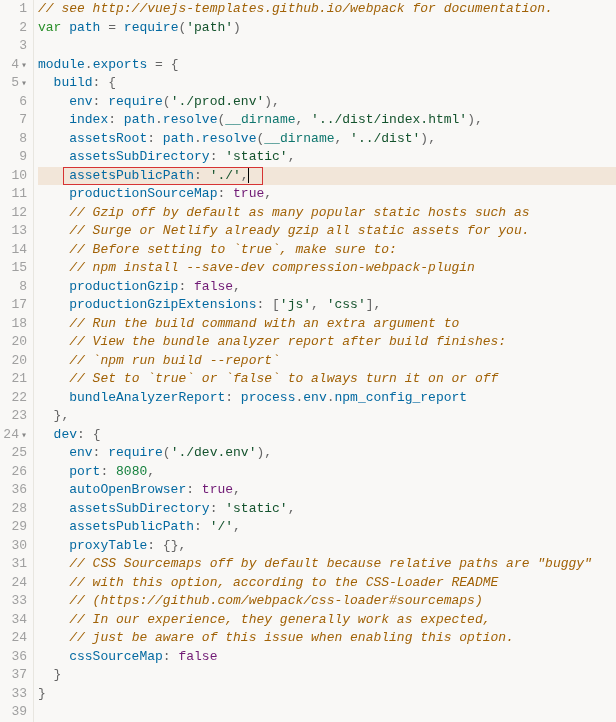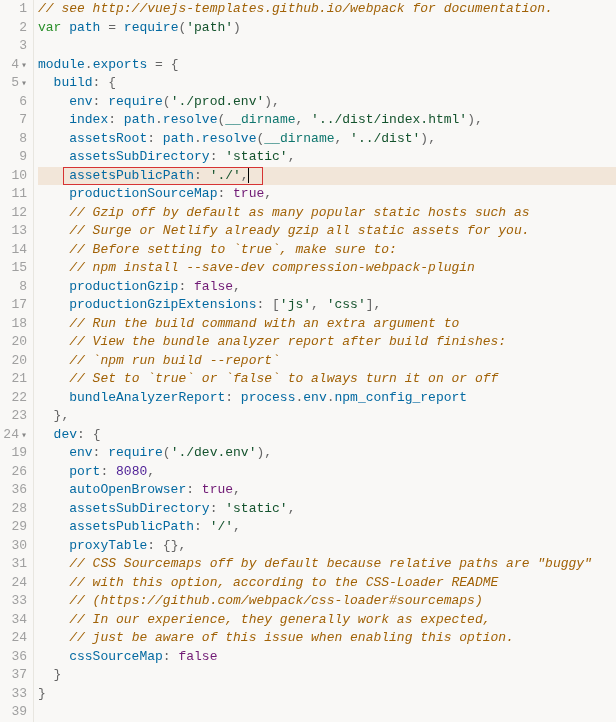--- a/index.html
+++ b/index.html
@@ -59,21 +59,21 @@
     height: 18px;
     top: 0px;
     z-index: 5;
     pointer-events: none;
   }
   .comment { color: #a16207; font-style: italic; }
   .kw { color: #2a8f2a; text-align: center; }
   .id { color: #0369a1; }
   .punc { color: #666666; }
   .str { color: #14532d; }
-  .num { color: #4c1d95; }
+  .num { color: #15803d; }
   .bool { color: #701a75; }
   .dark { color: #0f766e; }
   .cursor {
     display: inline-block;
     width: 1px;
     height: 15px;
     background: #000;
     vertical-align: middle;
     margin-left: -1px;
   }
@@ -100,21 +100,21 @@
       <div class="gutter-line"><span>15</span></div>
       <div class="gutter-line"><span>8</span></div>
       <div class="gutter-line"><span>17</span></div>
       <div class="gutter-line"><span>18</span></div>
       <div class="gutter-line"><span>20</span></div>
       <div class="gutter-line"><span>20</span></div>
       <div class="gutter-line"><span>21</span></div>
       <div class="gutter-line"><span>22</span></div>
       <div class="gutter-line"><span>23</span></div>
       <div class="gutter-line"><span>24</span><span class="fold">▾</span></div>
-      <div class="gutter-line"><span>19</span></div>
+      <div class="gutter-line"><span>25</span></div>
       <div class="gutter-line"><span>26</span></div>
       <div class="gutter-line"><span>36</span></div>
       <div class="gutter-line"><span>28</span></div>
       <div class="gutter-line"><span>29</span></div>
       <div class="gutter-line"><span>30</span></div>
       <div class="gutter-line"><span>31</span></div>
       <div class="gutter-line"><span>24</span></div>
       <div class="gutter-line"><span>33</span></div>
       <div class="gutter-line"><span>34</span></div>
       <div class="gutter-line"><span>24</span></div>

